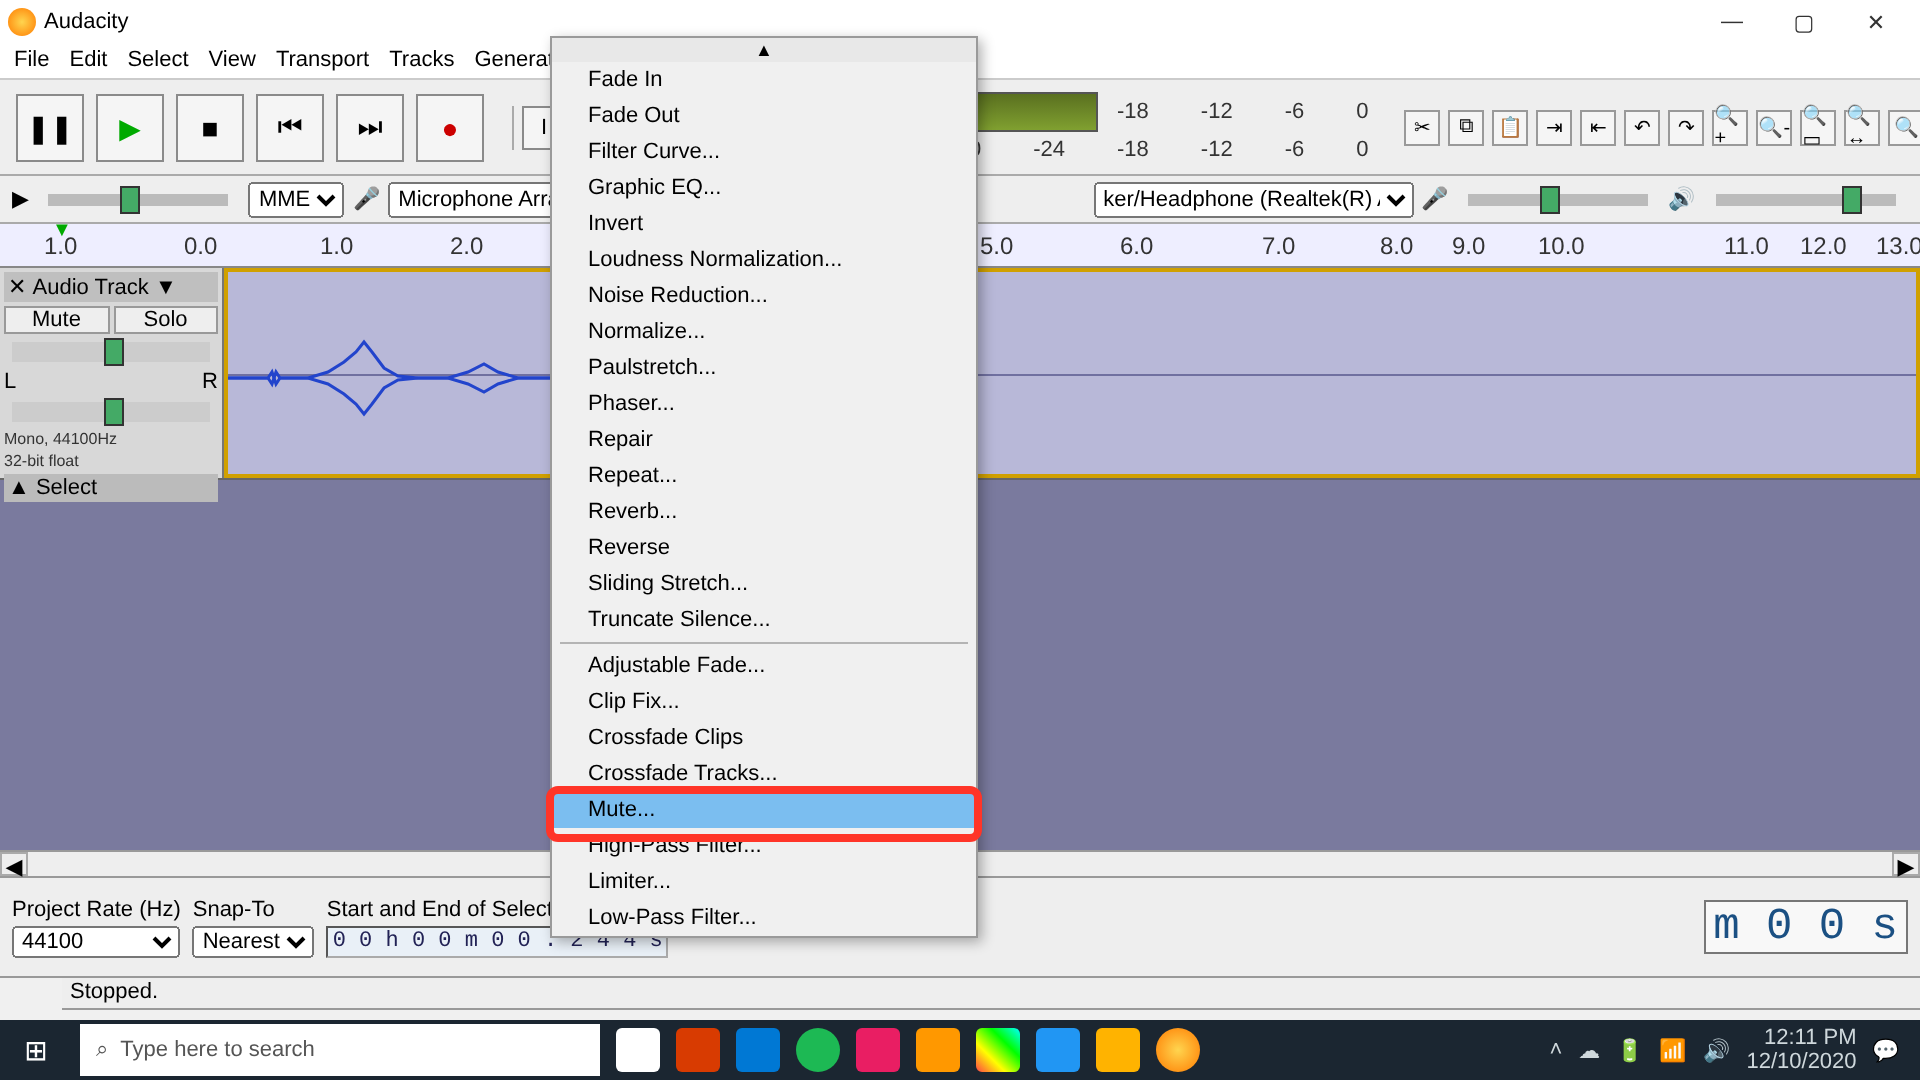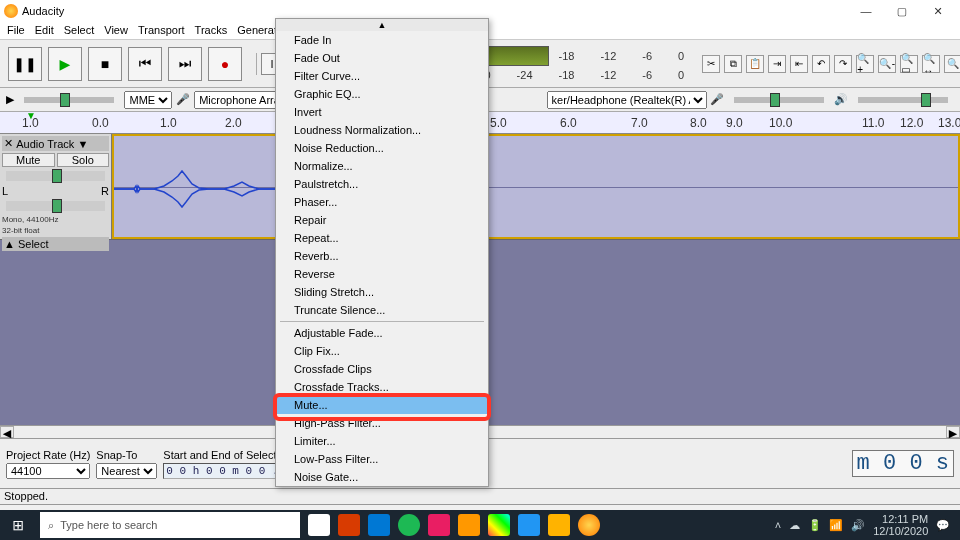--- a/index.html
+++ b/index.html
@@ -45,21 +45,21 @@
   .taskbar { position:absolute; bottom:0; left:0; right:0; height:30px; background:#1b2631; display:flex; align-items:center; gap:8px; padding:0 4px; color:#cfd8dc; font-size:11px;}
   .taskbar .win { width:28px;height:28px;display:flex;align-items:center;justify-content:center;color:#fff;font-size:14px;}
   .taskbar .search { flex:0 0 260px;height:26px;background:#fff;color:#555;display:flex;align-items:center;padding:0 8px;gap:6px;}
   .taskbar .tray { margin-left:auto; display:flex; align-items:center; gap:8px; padding-right:6px;}
   .taskbar .appicon { width:22px;height:22px;border-radius:3px; }
   .dropdown { position:absolute; left:275px; top:18px; width:214px; background:#f0f0f0; border:1px solid #9a9a9a; box-shadow:2px 2px 6px rgba(0,0,0,.3); z-index:100;}
   .dropdown .ditem { padding:3px 18px; font-size:11px; }
   .dropdown .sep { height:1px; background:#b4b4b4; margin:2px 4px;}
   .dropdown .uparrow { text-align:center; padding:1px 0; font-size:9px; background:#e8e8e8;}
   .highlight-box { position:absolute; border:4px solid #ff3528; border-radius:6px; z-index:101; pointer-events:none;}
-  .status { height:16px; padding:1px 4px; background:#eee; border-bottom:1px solid #999;}
+  .status { height:16px; padding:1px 4px; background:#eee; border-bottom:1px solid #999;margin-left:31px;}
   .bigtime { font-family:'Courier New',monospace; font-size:22px; color:#1b5083; border:1px solid #777; padding:0 4px; background:#f8f8f8;}
   .spin { display:flex; align-items:center; border:1px inset #aaa; background:#e9f0f7; font-family:'Courier New',monospace; font-size:11px; padding:1px 2px; color:#225;}
   .grp { display:flex; flex-direction:column; gap:2px; font-size:10px;}
   .playslider { width:90px; height:6px; background:#bbb; position:relative; margin:0 6px;}
   .playslider .th { position:absolute; left:40%; top:-4px; width:10px;height:14px;background:#4a6;border:1px solid #333;}
 </style>
 </head>
 <body>
 
 <div class="titlebar">
@@ -253,21 +253,20 @@
     <div class="ditem">Truncate Silence...</div>
     <div class="sep"></div>
     <div class="ditem">Adjustable Fade...</div>
     <div class="ditem">Clip Fix...</div>
     <div class="ditem">Crossfade Clips</div>
     <div class="ditem">Crossfade Tracks...</div>
     <div class="ditem" style="background: rgb(123, 190, 240);">Mute...</div>
     <div class="ditem">High-Pass Filter...</div>
     <div class="ditem">Limiter...</div>
     <div class="ditem">Low-Pass Filter...</div>
-    <div class="ditem">Noise Gate...</div>
   </div>
 <div class="highlight-box" style="left:273px; top:393px; width:218px; height:28px;"></div>
 
 <div class="taskbar">
   <div class="win">⊞</div>
   <div class="search">
     <span>⌕</span>
     <span>Type here to search</span>
   </div>
   <div class="appicon" style="background:#fff"></div>

